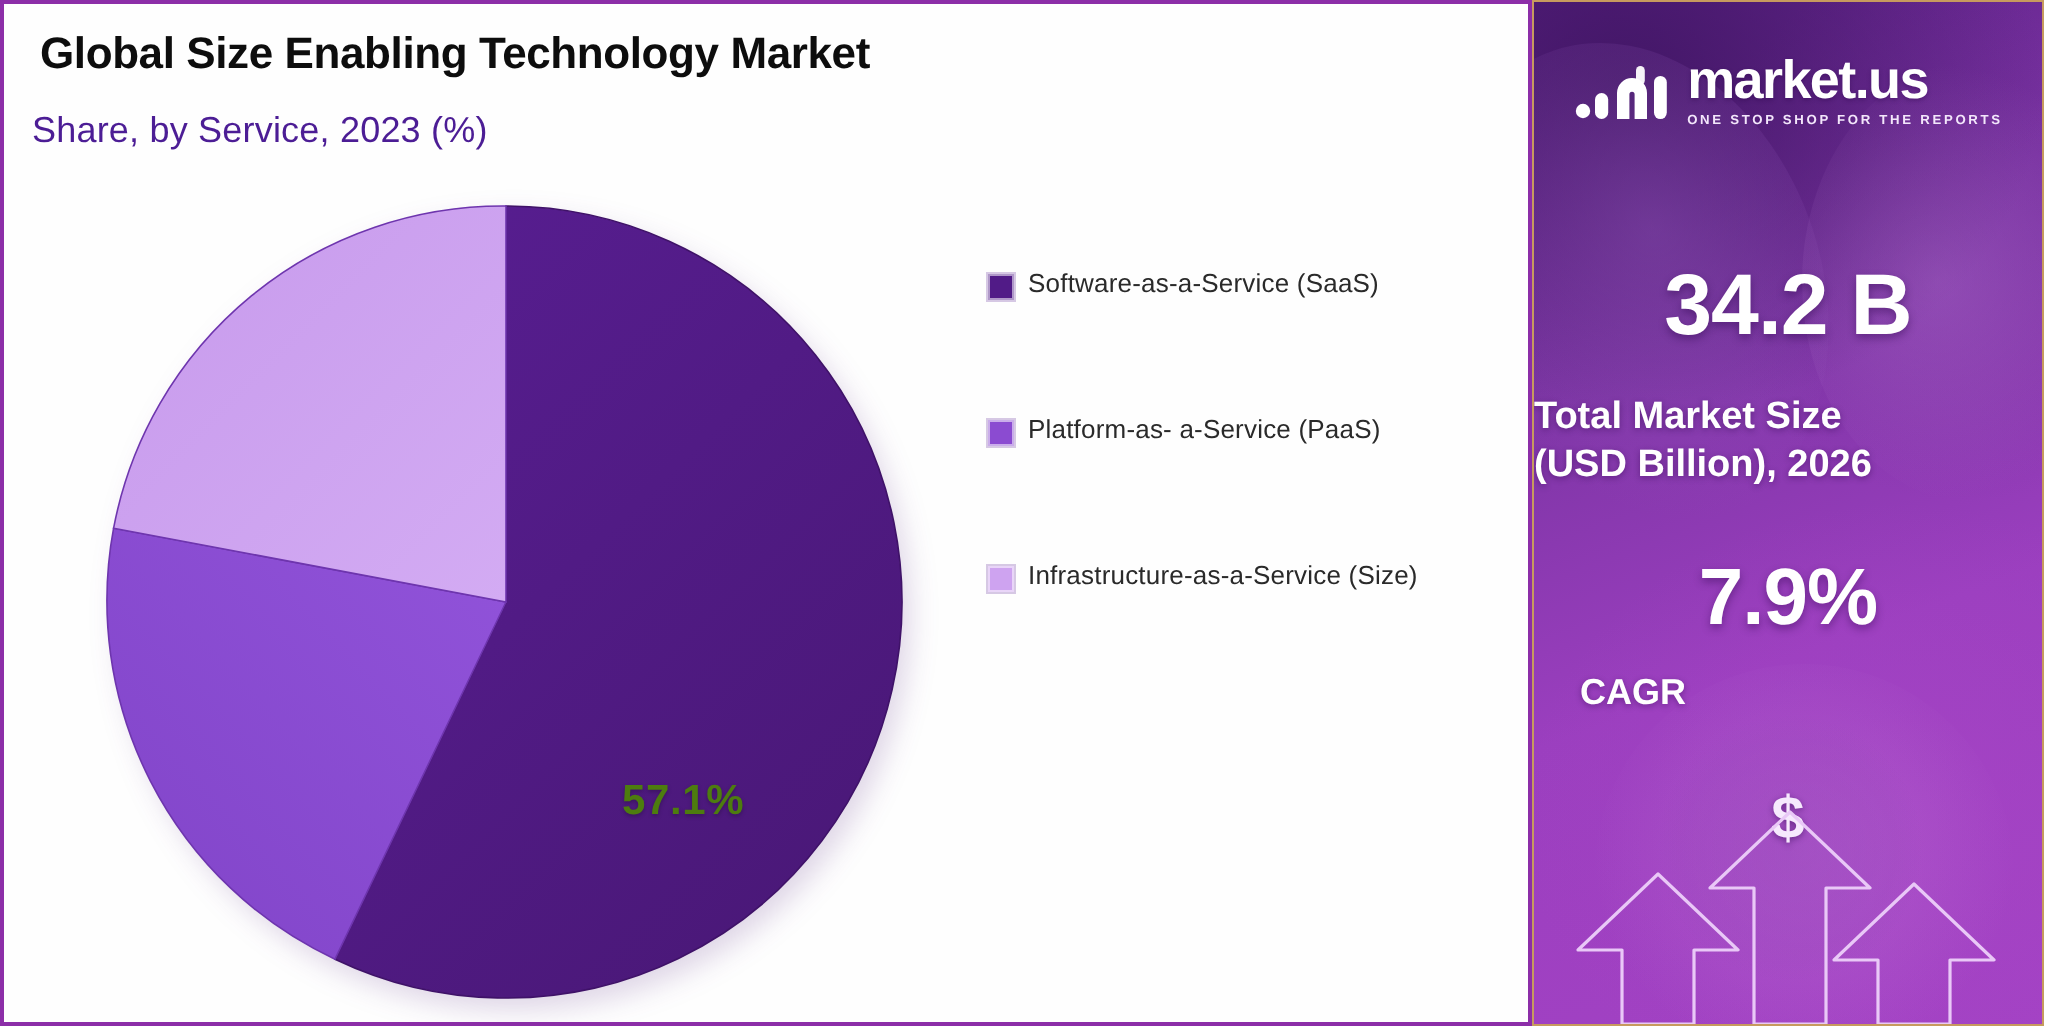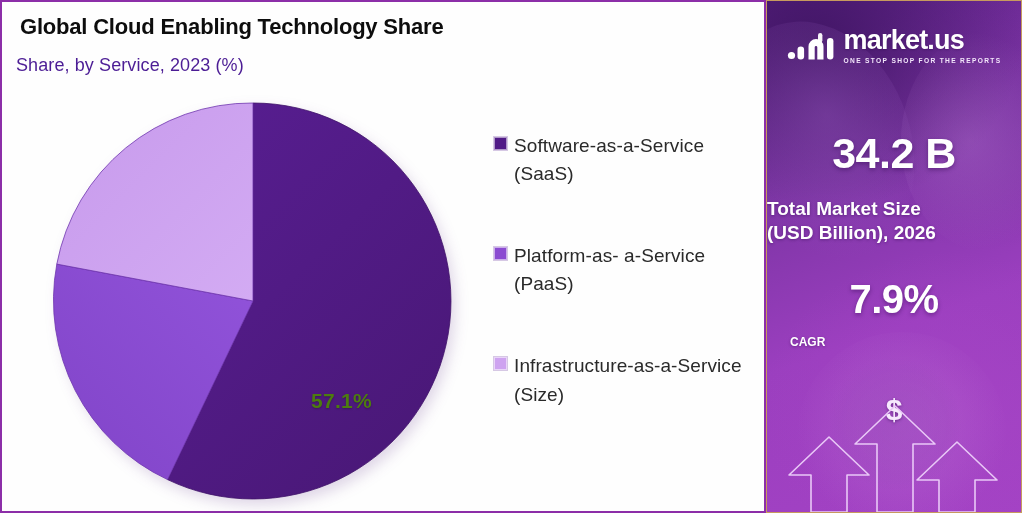--- a/index.html
+++ b/index.html
@@ -64,21 +64,21 @@
   }
   .legend-item:last-child { margin-bottom:0; }
   .legend-swatch {
     flex:0 0 auto;
     width:13px; height:13px;
     margin-top:5px; margin-right:7px;
     border:1px solid rgba(255,255,255,0.55);
     box-shadow:0 0 0 1px rgba(140,100,180,0.35);
   }
   .legend-text {
-    font-size:19px; color:#2a2a2a;
+    font-size:13px; color:#2a2a2a;
     line-height:1.48; letter-spacing:0.1px;
   }
 
   
   .right-panel {
     position:relative;
     width:256px; height:513px;
     overflow:hidden;
     border:1px solid #c79a5e;
     background:
@@ -136,39 +136,39 @@
   .stat-big.v1 { top:128px; }
   .stat-big.v2 { top:276px; font-size:40px; }
 
   .stat-caption {
     position:absolute; left:0; right:0;
     text-align:left; color:#ffffff;
     font-size:19px; font-weight:bold; line-height:1.24;
     text-shadow:0 1px 3px rgba(40,0,70,0.40);
   }
   .stat-caption.c1 { top:196px; }
-  .stat-caption.c2 { top:334px; font-size:12px;padding-left:23px; }
+  .stat-caption.c2 { top:334px; font-size:18px;padding-left:23px; }
 
   
   .arrows-svg { position:absolute; left:0; bottom:0; }
   .dollar {
     position:absolute; left:0; right:0; top:392px;
     text-align:center;
     font-size:30px; font-weight:bold; color:#f6e9fd;
     text-shadow:0 1px 3px rgba(40,0,70,0.45);
   }
 </style>
 </head>
 <body>
 
 <div class="canvas">
 
   <div class="left-panel">
 
-    <div class="chart-title">Global Cloud Enabling Technology Share</div>
+    <div class="chart-title">Global Size Enabling Technology Market</div>
 
     <div class="chart-subtitle">Share, by Service, 2023 (%)</div>
 
     <div class="pie-wrap">
       <div class="pie-shadow"></div>
       <svg class="pie-svg" width="400" height="400" viewBox="0 0 400 400">
         <defs>
           <linearGradient id="gSaaS" x1="0" y1="0" x2="0.7" y2="1">
             <stop offset="0%" stop-color="#581E92"></stop>
             <stop offset="100%" stop-color="#4A1878"></stop>

